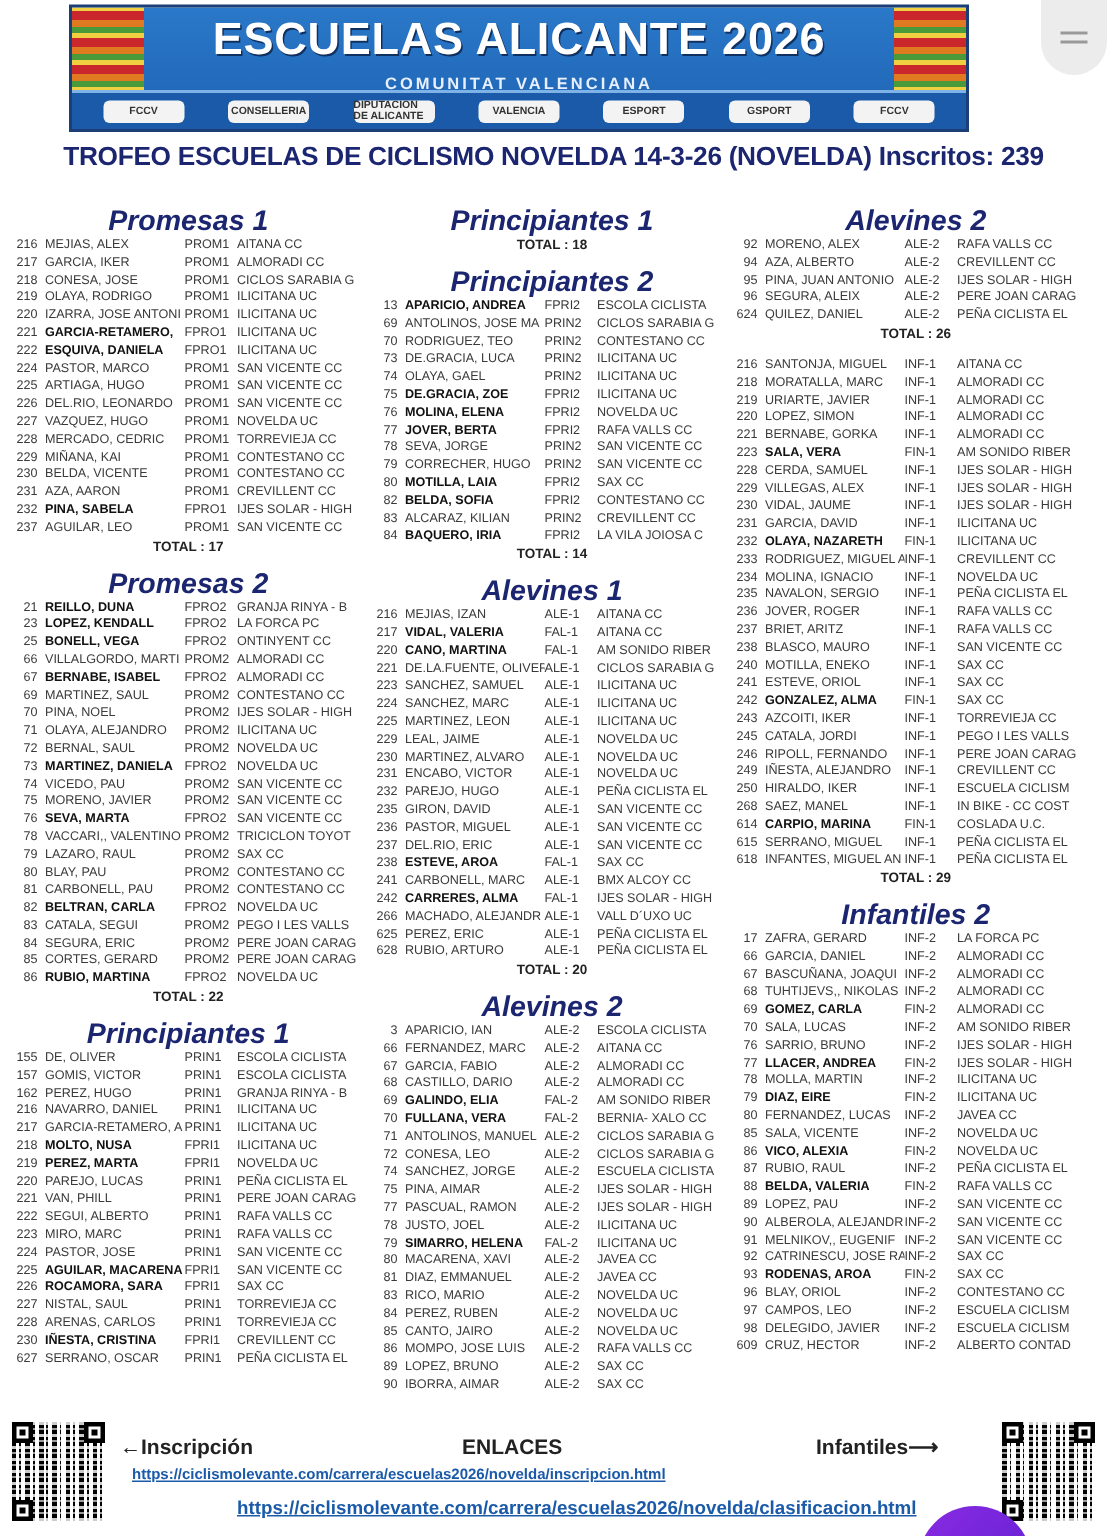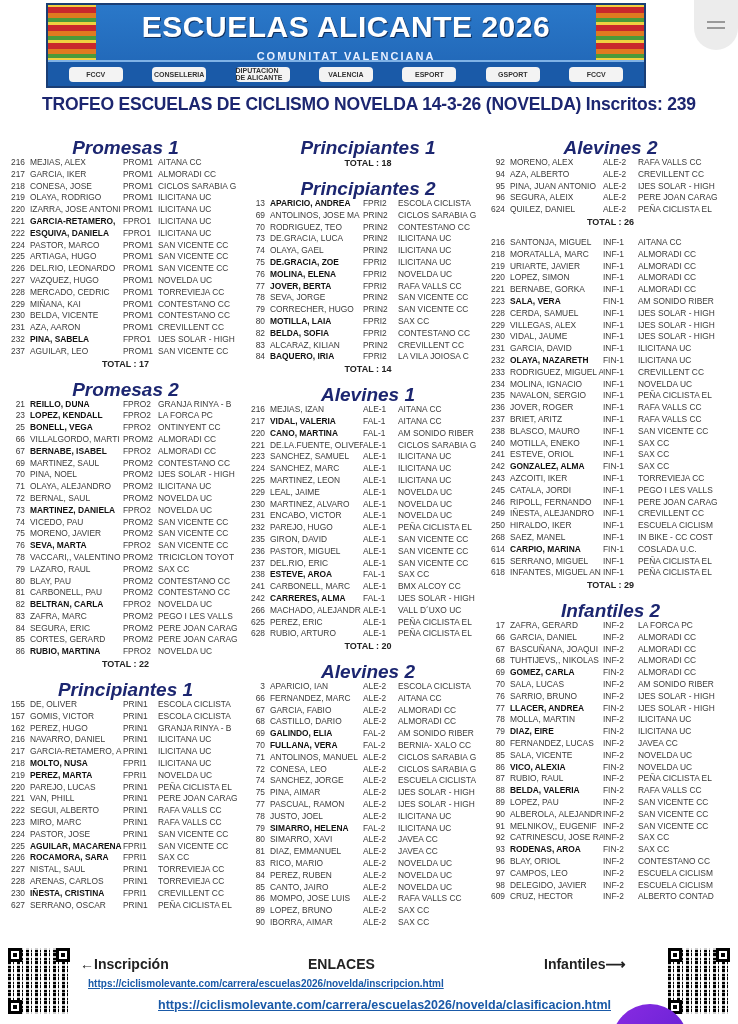--- a/index.html
+++ b/index.html
@@ -309,21 +309,21 @@
       <span class="club">CONTESTANO  CC</span>
     </div>
     <div class="row fem">
       <span class="num">82</span>
       <span class="name">BELTRAN, CARLA</span>
       <span class="cat">FPRO2</span>
       <span class="club">NOVELDA  UC</span>
     </div>
     <div class="row">
       <span class="num">83</span>
-      <span class="name">ZAFRA, MARC</span>
+      <span class="name">CATALA, SEGUI</span>
       <span class="cat">PROM2</span>
       <span class="club">PEGO I LES VALLS</span>
     </div>
     <div class="row">
       <span class="num">84</span>
       <span class="name">SEGURA, ERIC</span>
       <span class="cat">PROM2</span>
       <span class="club">PERE JOAN CARAG</span>
     </div>
     <div class="row">
@@ -738,21 +738,21 @@
       <span class="club">ILICITANA  UC</span>
     </div>
     <div class="row fem">
       <span class="num">79</span>
       <span class="name">SIMARRO, HELENA</span>
       <span class="cat">FAL-2</span>
       <span class="club">ILICITANA  UC</span>
     </div>
     <div class="row">
       <span class="num">80</span>
-      <span class="name">SIMARRO, XAVI</span>
+      <span class="name">MACARENA, XAVI</span>
       <span class="cat">ALE-2</span>
       <span class="club">JAVEA  CC</span>
     </div>
     <div class="row">
       <span class="num">81</span>
       <span class="name">DIAZ, EMMANUEL</span>
       <span class="cat">ALE-2</span>
       <span class="club">JAVEA  CC</span>
     </div>
     <div class="row">

